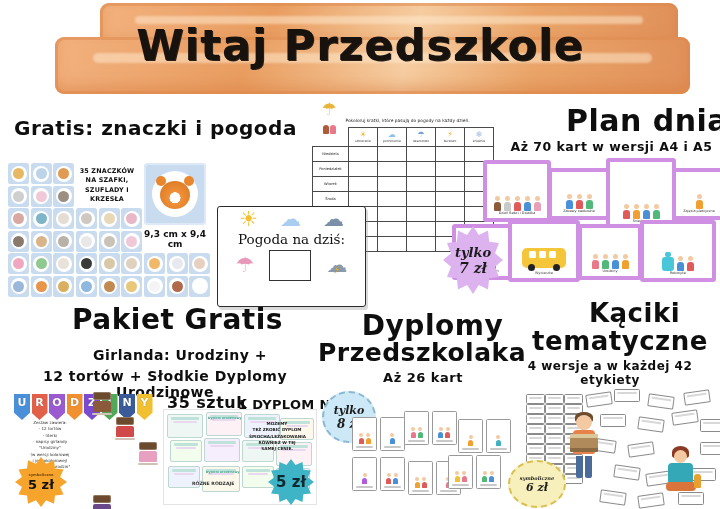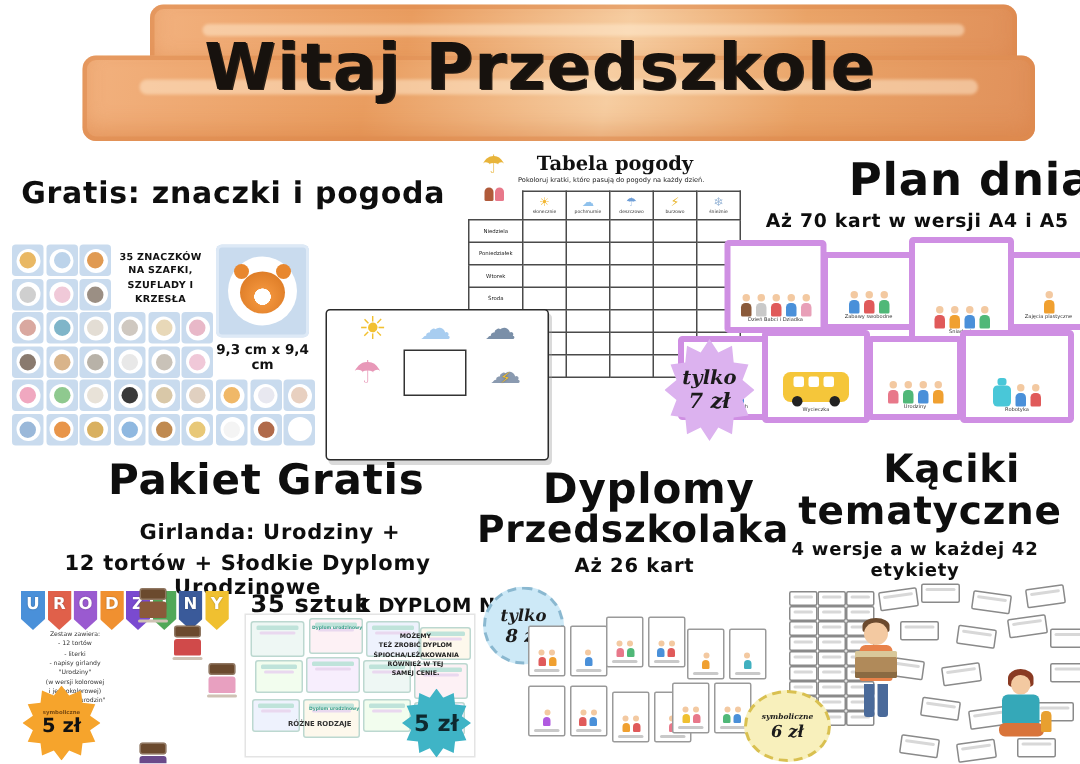--- a/index.html
+++ b/index.html
@@ -323,21 +323,20 @@
       </div>
       <div class="tile">
         <div class="tile-circle"></div>
       </div>
     </div>
 
   <div class="abs" style="left:314px;top:100px;width:30px;text-align:center;">
     <span class="umb-illu">☂</span><br>
     <span class="kid-dot" style="background:#b05a3a;"></span><span class="kid-dot" style="background:#e8788a;"></span>
   </div>
-  <div id="wt-title" class="abs ctr" style="left:340px;top:102px;width:140px;">Tabela pogody</div>
   <div id="wt-sub" class="abs ctr" style="left:330px;top:118px;width:155px;">Pokoloruj kratki, które pasują do pogody na każdy dzień.</div>
   <table id="wtable">
       <tbody id="wt-body">
         <tr>
           <td class="nob"></td>
           <td class="wcol">
             <span class="wicon" style="color:#f2b731">☀</span>
             <span class="wlabel">słonecznie</span>
           </td>
           <td class="wcol">
@@ -415,20 +414,21 @@
         </tr>
       </tbody>
     </table>
 
   <div id="today-card" class="abs">
     <div class="today-row">
       <span class="w-big" style="color:#f2c030;">☀</span>
       <span class="w-big" style="color:#a8cdf0;">☁</span>
       <span class="w-big" style="color:#7a8fa8;">☁</span>
     </div>
+    <div id="today-label">Pogoda na dziś:</div>
     <div class="today-row" style="margin-top:1px;">
       <span class="w-big" style="color:#e898b8;">☂</span>
       <span id="today-box"></span>
       <span class="w-big storm-wrap" style="color:#8a9ab0;">☁<span class="bolt">⚡</span></span>
     </div>
   </div>
 
   <div class="abs h-marker ctr" style="left:552px;top:103px;width:190px;font-size:30px;">Plan dnia</div>
   <div class="abs h-marker ctr" style="left:503px;top:139px;width:217px;font-size:12.5px;">Aż 70 kart w wersji A4 i A5</div>
   <div id="plan-cards">
@@ -942,18 +942,18 @@
   </div>
 
   <div class="kid-figure" style="left:660px;top:446px;width:44px;height:52px;z-index:3;">
     <div class="kf-hair" style="left:12px;top:0;width:17px;height:12px;background:#8a3a22;"></div>
     <div class="kf-head" style="left:14px;top:4px;width:13px;height:13px;"></div>
     <div class="kf-body" style="left:8px;top:17px;width:25px;height:20px;background:#35a8b8;"></div>
     <div class="kf-legs" style="left:6px;top:36px;width:30px;height:9px;background:#d9743a;border-radius:4px;"></div>
     <div class="kf-books" style="left:34px;top:28px;width:7px;height:14px;background:#e8a030;border-radius:3px 3px 1px 1px;"></div>
   </div>
 
-  <div class="cloud-badge abs" style="left:496px;top:460px;width:54px;height:44px;background:#f8f0bc;border:2.5px dashed #d9c050;z-index:4;">
+  <div class="cloud-badge abs" style="left:508px;top:460px;width:54px;height:44px;background:#f8f0bc;border:2.5px dashed #d9c050;z-index:4;">
     <span class="hand" style="font-size:5px;">symboliczne</span>
     <span class="hand" style="font-size:11px;">6 zł</span>
   </div>
 
 </div>
 
 </body></html>

